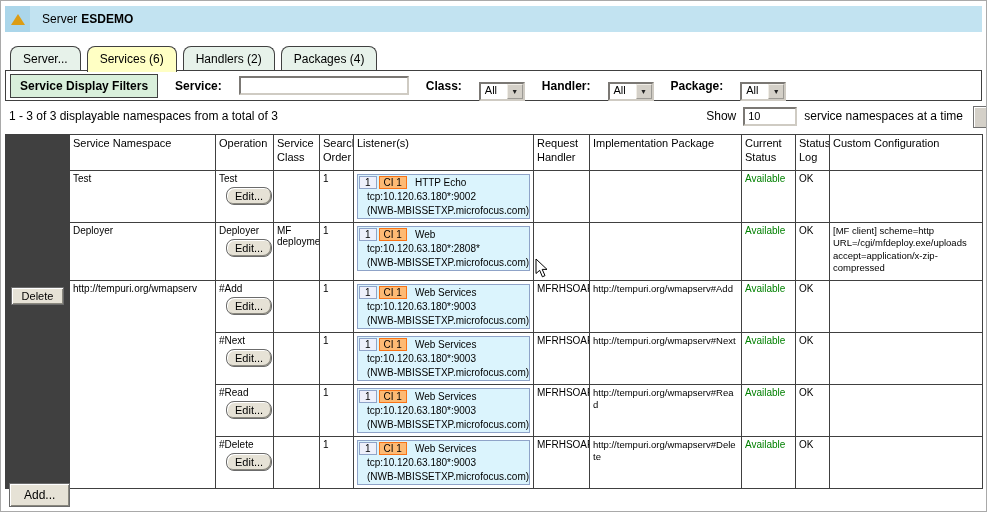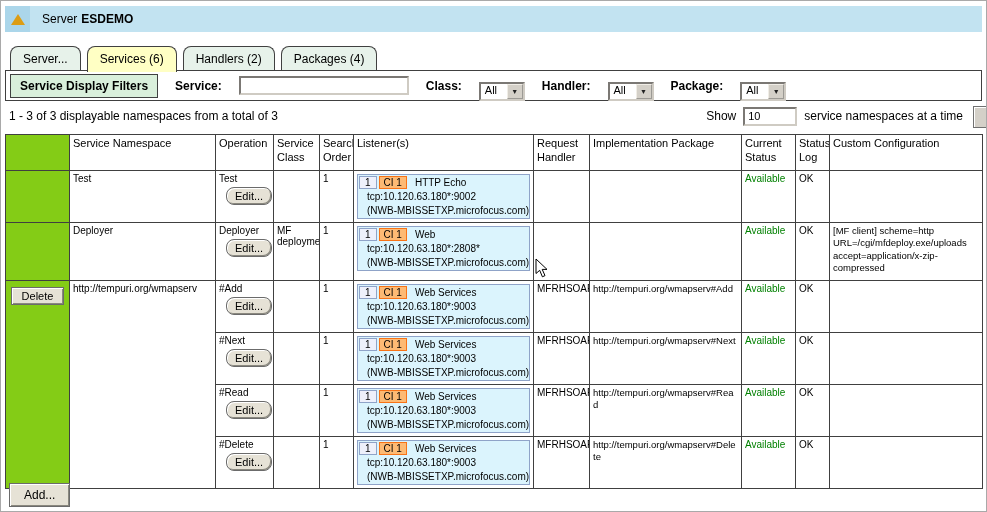--- a/index.html
+++ b/index.html
@@ -39,21 +39,21 @@
              justify-content:space-between; padding:0 4px; font-size:12px;gap:40px; }
   .pageright { display:flex; align-items:center; gap:7px; font-size:12px; white-space:nowrap; }
   .edgebtn { position:absolute; right:0; top:106px; width:14px; height:22px; background:#d4d0c8;
              border:1px solid #707070; border-right:none; box-shadow: inset 1px 1px 0 #fff; cursor:pointer; z-index:5; }
 
   
   .grid { position:absolute; left:5px; top:134px; width:977px; border-collapse:collapse; table-layout:fixed; background:#fff; }
   .grid th, .grid td { border:1px solid #404040; vertical-align:top; text-align:left; padding:2px 3px;
                        font-size:11px; font-weight:normal; overflow:hidden; }
   .grid th { background:#fff; line-height:1.25; }
-  th.c-action, td.c-action { background:#84cc16; }
+  th.c-action, td.c-action { background:#404040; }
   td.c-ns { font-size:10px; word-break:break-all; }
   .opname { font-size:10px; white-space:nowrap; }
   td.c-class { font-size:10px; }
   td.c-order { font-size:10px; }
   td.c-handler { font-size:10px; }
   td.c-impl { font-size:9.5px; line-height:1.3; word-break:break-all; }
   td.c-status { color:#008000; font-size:10px; }
   td.c-log { font-size:10px; }
   td.c-cfg { font-size:9.5px; line-height:1.3; white-space:pre-line; }
 

